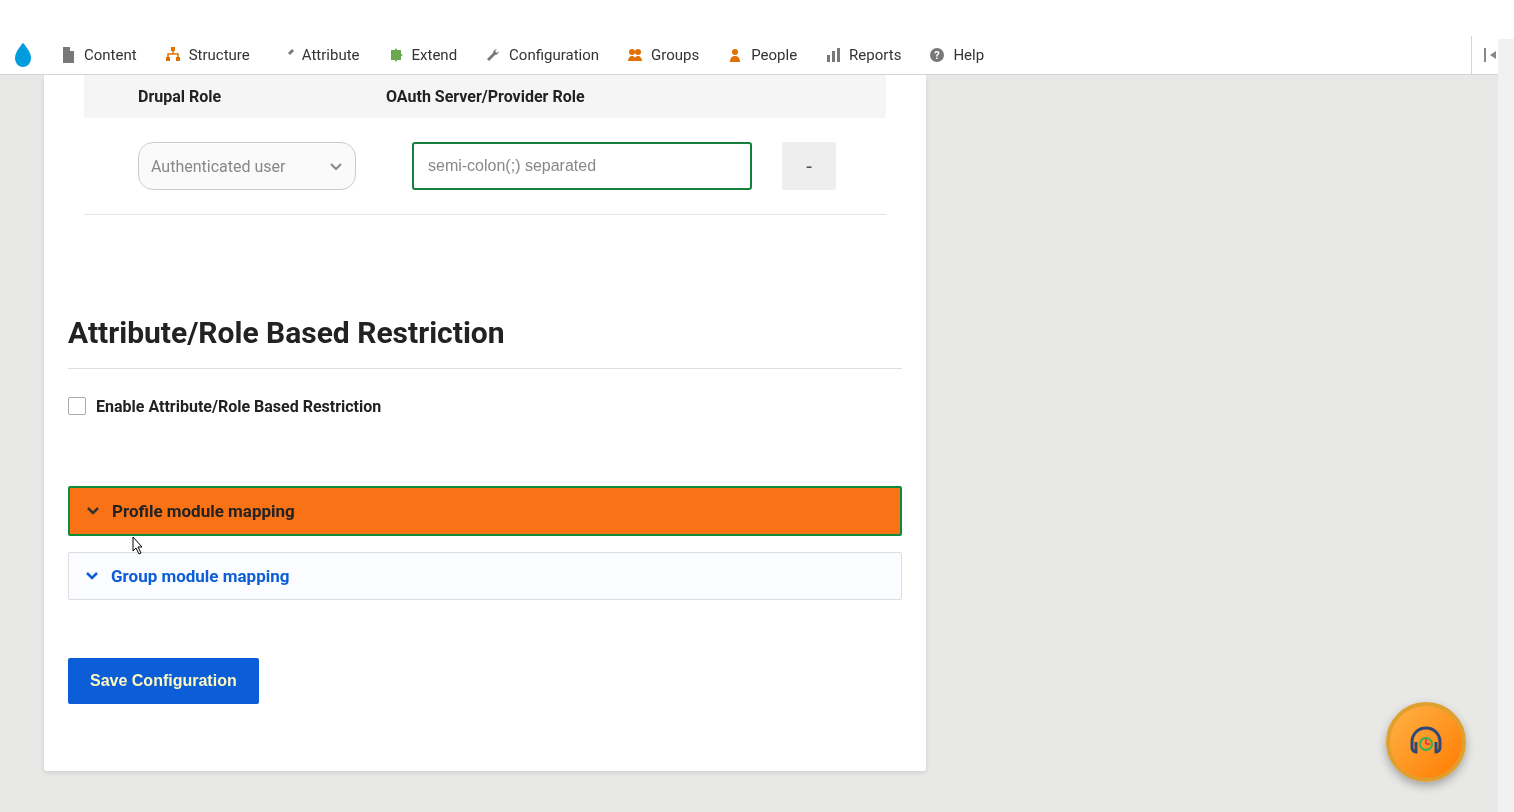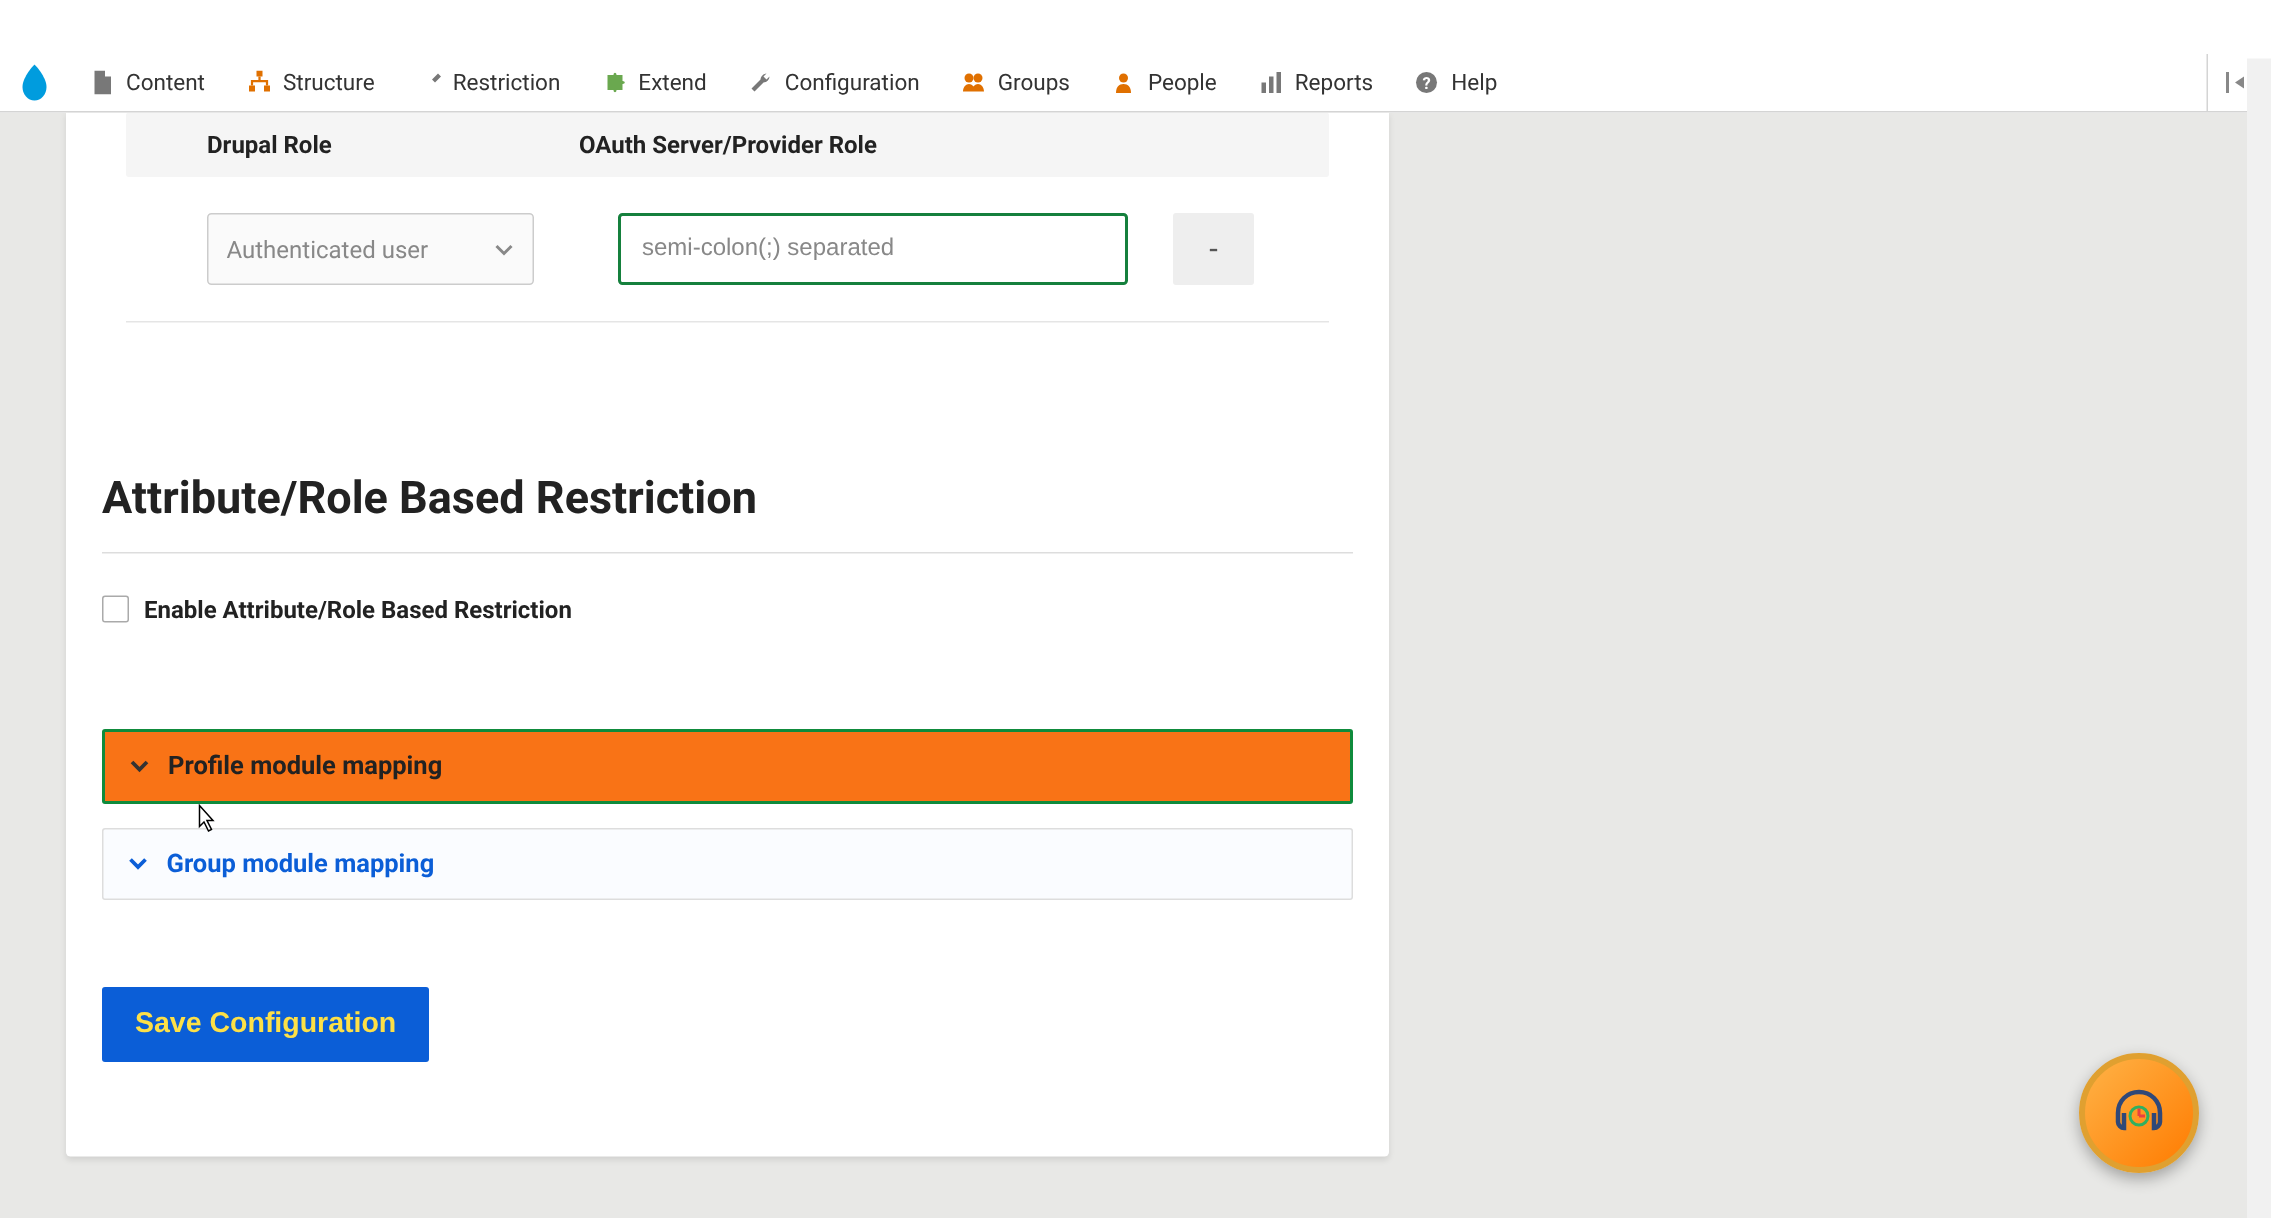--- a/index.html
+++ b/index.html
@@ -96,21 +96,21 @@
       align-items: center;
       padding: 24px 0;
       border-bottom: 1px solid #e5e5e5;
       gap: 30px;
     }
     .role-select {
       width: 218px;
       height: 48px;
       margin-left: 54px;
       border: 1px solid #ccc;
-      border-radius: 3px;
+      border-radius: 15px;
       background: #fafafa;
       color: #888;
       font-size: 16px;
       padding: 0 12px;
       display: flex;
       align-items: center;
       justify-content: space-between;
     }
     .role-input {
       width: 340px;
@@ -199,24 +199,24 @@
       color: #0b5ed7;
     }
     .accordion.hover .accordion-chevron svg path {
       stroke: #0b5ed7;
     }
     
     
     .save-btn {
       margin-top: 42px;
       background: #0b5ed7;
-      color: #fde047;
+      color: #fef9c3;
       border: none;
       padding: 14px 22px;
-      font-size: 19px;
+      font-size: 16px;
       font-weight: 700;
       border-radius: 2px;
       cursor: pointer;
     }
     
     
     .right-scrollbar {
       position: absolute;
       right: 0;
       top: 39px;
@@ -280,21 +280,21 @@
         </svg>
     </span>
     <span>Structure</span>
   </div>
   <div class="toolbar-item">
     <span class="toolbar-icon">
       <svg width="16" height="16" viewBox="0 0 16 16">
           <path d="M14 2 L10 6 L12 8 L16 4 Z M9 7 L2 14 L0 16 L2 14 L7 9 Z" fill="#787878"></path>
         </svg>
     </span>
-    <span>Restriction</span>
+    <span>Attribute</span>
   </div>
   <div class="toolbar-item">
     <span class="toolbar-icon">
       <svg width="16" height="16" viewBox="0 0 16 16">
           <path d="M3 3 L7 3 C7 1 9 1 9 3 L13 3 L13 7 C15 7 15 9 13 9 L13 13 L9 13 C9 15 7 15 7 13 L3 13 Z" fill="#6aa84f"></path>
         </svg>
     </span>
     <span>Extend</span>
   </div>
   <div class="toolbar-item">

